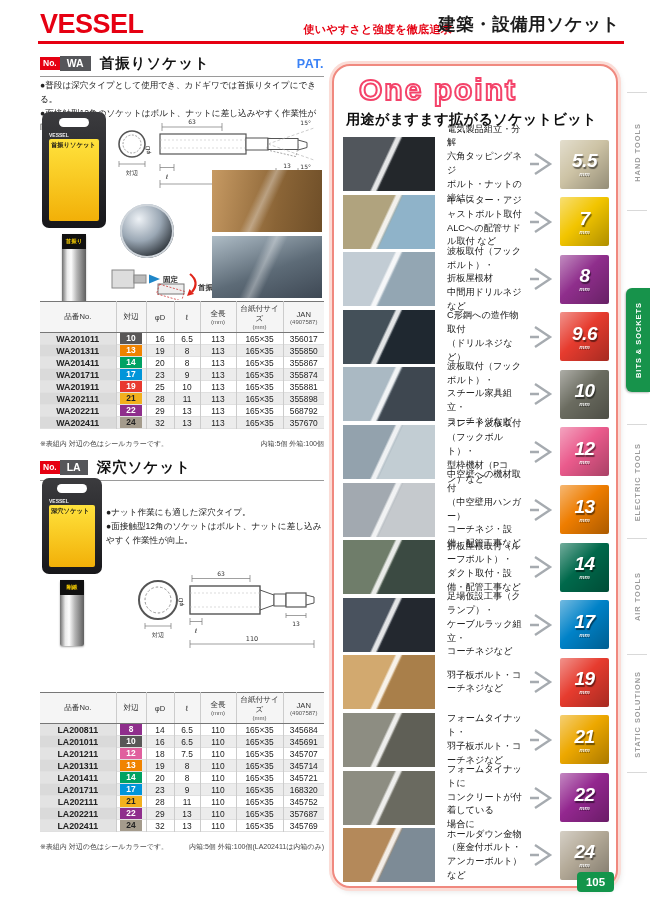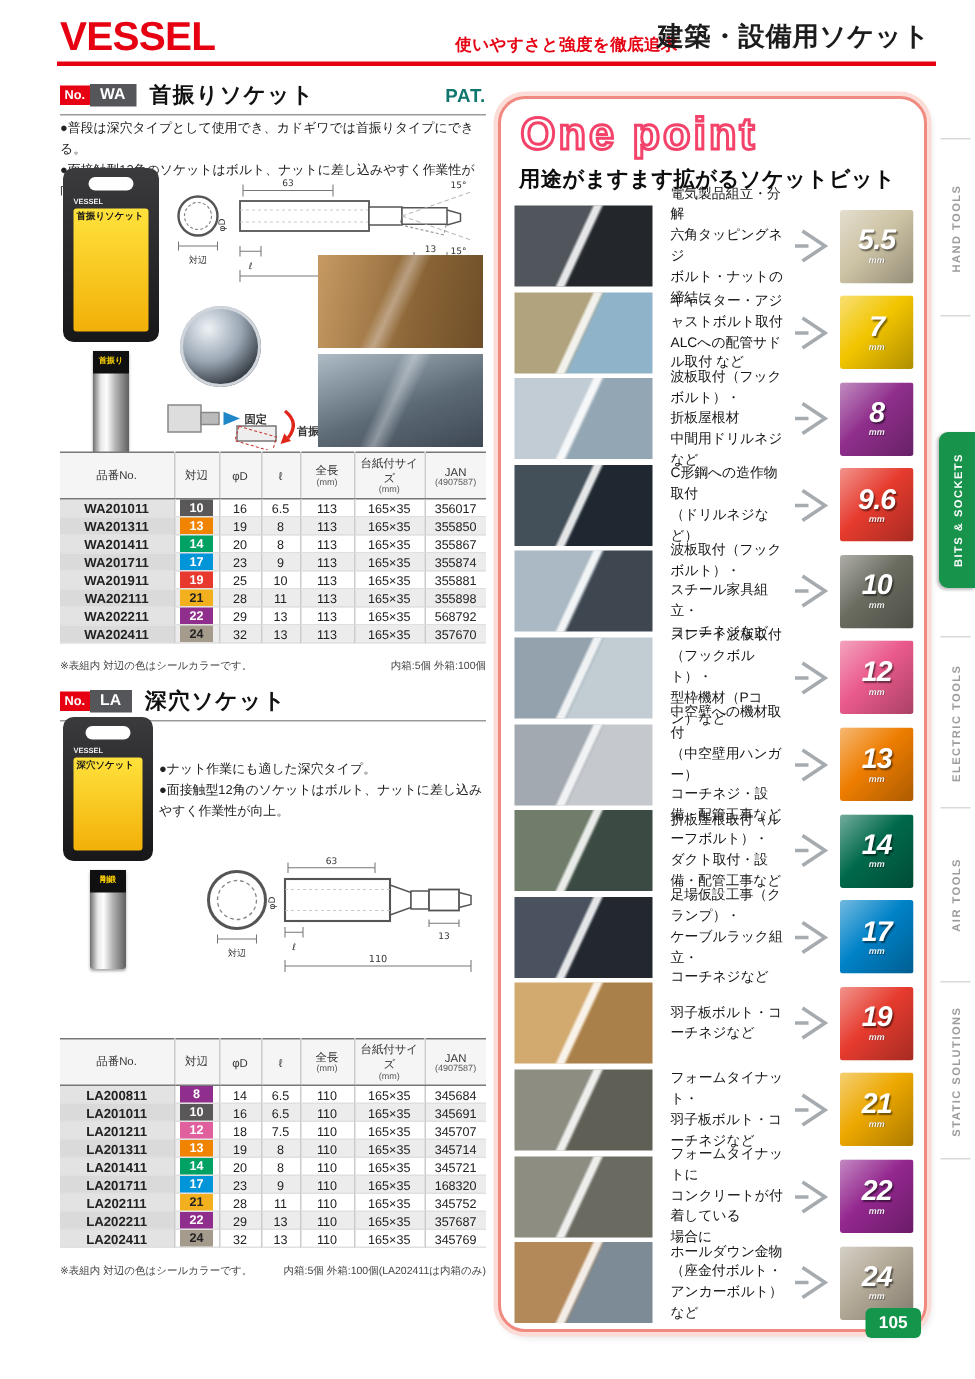--- a/index.html
+++ b/index.html
@@ -12,21 +12,21 @@
   .tagline{position:absolute;right:198px;top:22px;font-size:11px;font-weight:bold;color:#e60012;letter-spacing:.3px}
   .pagetitle{position:absolute;right:30px;top:12px;font-size:17.5px;font-weight:800;color:#1c1c1c;letter-spacing:.5px}
   .rule{position:absolute;left:38px;top:41px;width:586px;height:2.5px;background:#e60012}
 
   
   .col-left{position:absolute;left:40px;top:54px;width:284px;height:810px}
   .sec-head{position:absolute;left:0;width:284px;display:flex;align-items:center;border-bottom:1px solid #9a9a9a;padding-bottom:3px}
   .b-no{background:#e60012;color:#fff;font-size:8.5px;font-weight:bold;padding:2.5px 3px;line-height:1}
   .b-code{background:#55565a;color:#fff;font-size:10.5px;font-weight:bold;padding:1.5px 7px;line-height:1.2}
   .sec-title{margin-left:9px;font-size:14.5px;font-weight:800;color:#111;letter-spacing:1px}
-  .pat{margin-left:auto;color:#0f766e;font-size:12.5px;font-weight:800;letter-spacing:.5px}
+  .pat{margin-left:auto;color:#3b82f6;font-size:12.5px;font-weight:800;letter-spacing:.5px}
   .bullets{position:absolute;font-size:8.6px;line-height:1.6;color:#222}
   .figure{position:absolute;left:0;width:284px}
 
   
   .pkg{position:absolute}
   .pkg-card{position:relative;background:linear-gradient(#3b3b3e,#17171a);border-radius:7px}
   .pkg-slot{position:absolute;top:6px;left:50%;transform:translateX(-50%);width:30px;height:9px;background:#fff;border-radius:5px}
   .pkg-brand{position:absolute;top:20px;left:7px;font-size:5px;color:#eee;font-weight:bold}
   .pkg-label{position:absolute;left:7px;right:7px;top:27px;bottom:7px;background:linear-gradient(#ffe23c,#f2b008);border-radius:2px;padding:2px 2px;font-size:6.3px;font-weight:bold;color:#151515;line-height:1.25;overflow:hidden}
   .pkg-sock{position:relative;margin:-3px auto 0;width:24px;background:linear-gradient(90deg,#6f6f6f 0,#e9e9e9 22%,#fdfdfd 38%,#b5b5b5 62%,#5f5f5f 100%);border-radius:2px;box-shadow:0 1px 2px rgba(0,0,0,.35)}
@@ -52,21 +52,21 @@
   .spec tbody tr:nth-child(even) td.c-no{background:#dadada}
   .spec th:nth-child(1){width:76px}.spec th:nth-child(2){width:30px}
   .spec th:nth-child(3){width:28px}.spec th:nth-child(4){width:26px}
   .spec th:nth-child(5){width:36px}.spec th:nth-child(6){width:47px}
   .spec th:nth-child(7){width:41px}
   .size-badge{display:inline-block;width:22px;height:10.5px;line-height:10.5px;font-size:8.4px;font-weight:bold;text-align:center}
   .tnote{position:absolute;left:0;width:284px;display:flex;justify-content:space-between;font-size:7px;color:#444}
 
   
   .op-panel{position:absolute;left:332px;top:64px;width:286px;height:824px;background:#fff;border:2.5px solid #f0897f;border-radius:18px;box-shadow:0 0 0 3px #fbdcd6,2px 3px 6px rgba(0,0,0,.12);padding:7px 7px 4px 9px}
-  .op-title{font-size:30px;font-weight:800;color:#fff;-webkit-text-stroke:2px #f4436a;text-shadow:0 0 1px #f4436a;letter-spacing:2px;margin-left:4px}
+  .op-title{font-size:30px;font-weight:800;color:#fff;-webkit-text-stroke:2px #f4436a;text-shadow:0 0 1px #f4436a;letter-spacing:2px;margin-left:16px}
   .op-sub{font-size:14.2px;font-weight:800;color:#0d0d0d;margin:3px 0 8px 3px;letter-spacing:.3px}
   .op-row{display:flex;align-items:center;height:54px;margin-bottom:3.6px}
   .op-photo{width:92px;height:54px;position:relative;flex:none}
   .op-stripe{position:absolute;inset:0;background:linear-gradient(115deg,transparent 44%,rgba(255,255,255,.85) 46%,rgba(255,255,255,.85) 49%,transparent 51%)}
   .op-text{flex:1;padding:0 2px 0 12px;font-size:9.2px;line-height:1.5;color:#161616}
   .op-arrow{flex:none;width:30px;height:30px}
   .op-badge{flex:none;width:49px;height:49px;border-radius:2px;display:flex;flex-direction:column;align-items:center;justify-content:center;margin-left:2px}
   .op-size{font-size:19px;font-weight:800;font-style:italic;color:#fff;text-shadow:1px 1.5px 1px rgba(0,0,0,.5);line-height:1;letter-spacing:-.5px}
   .op-unit{font-size:6px;font-weight:bold;font-style:italic;color:rgba(255,255,255,.9);text-shadow:.5px .5px .5px rgba(0,0,0,.4);margin-top:1px}
 

